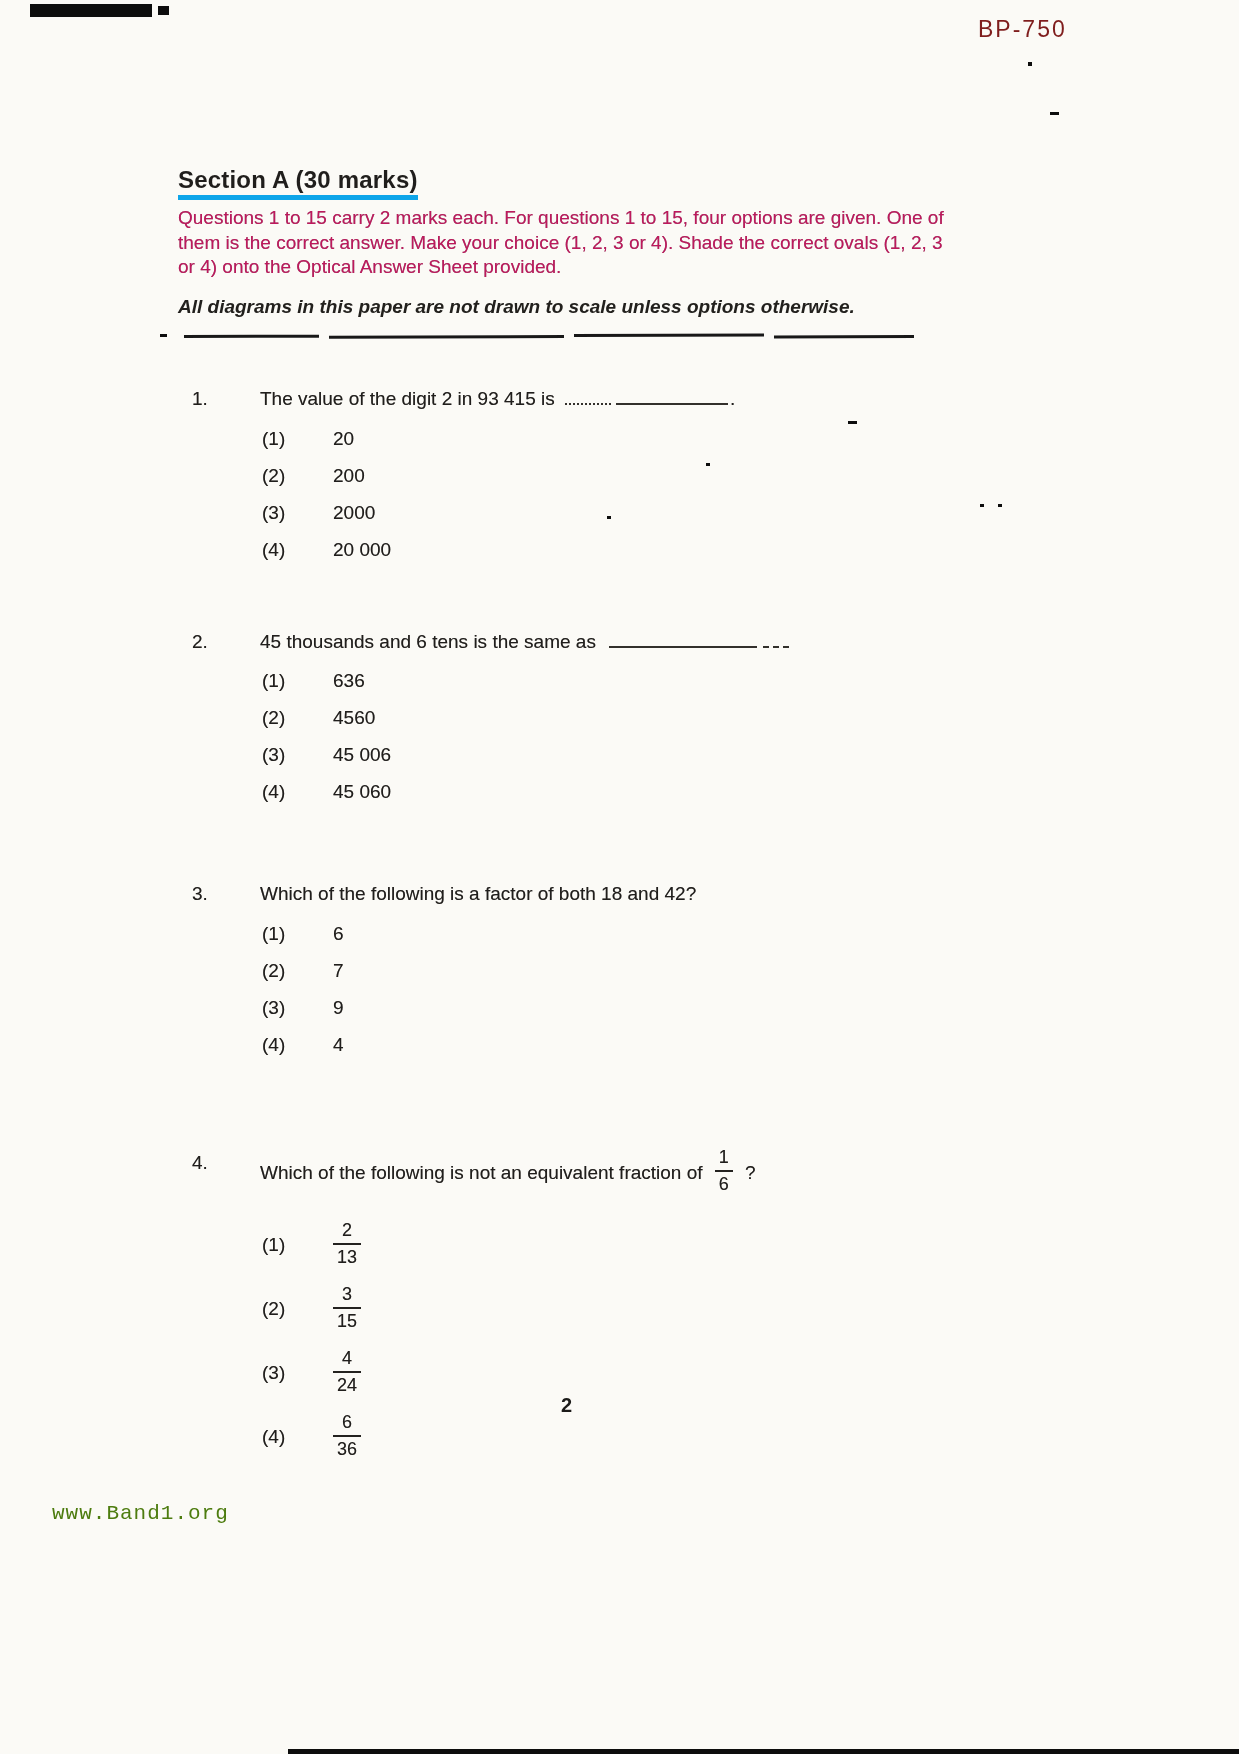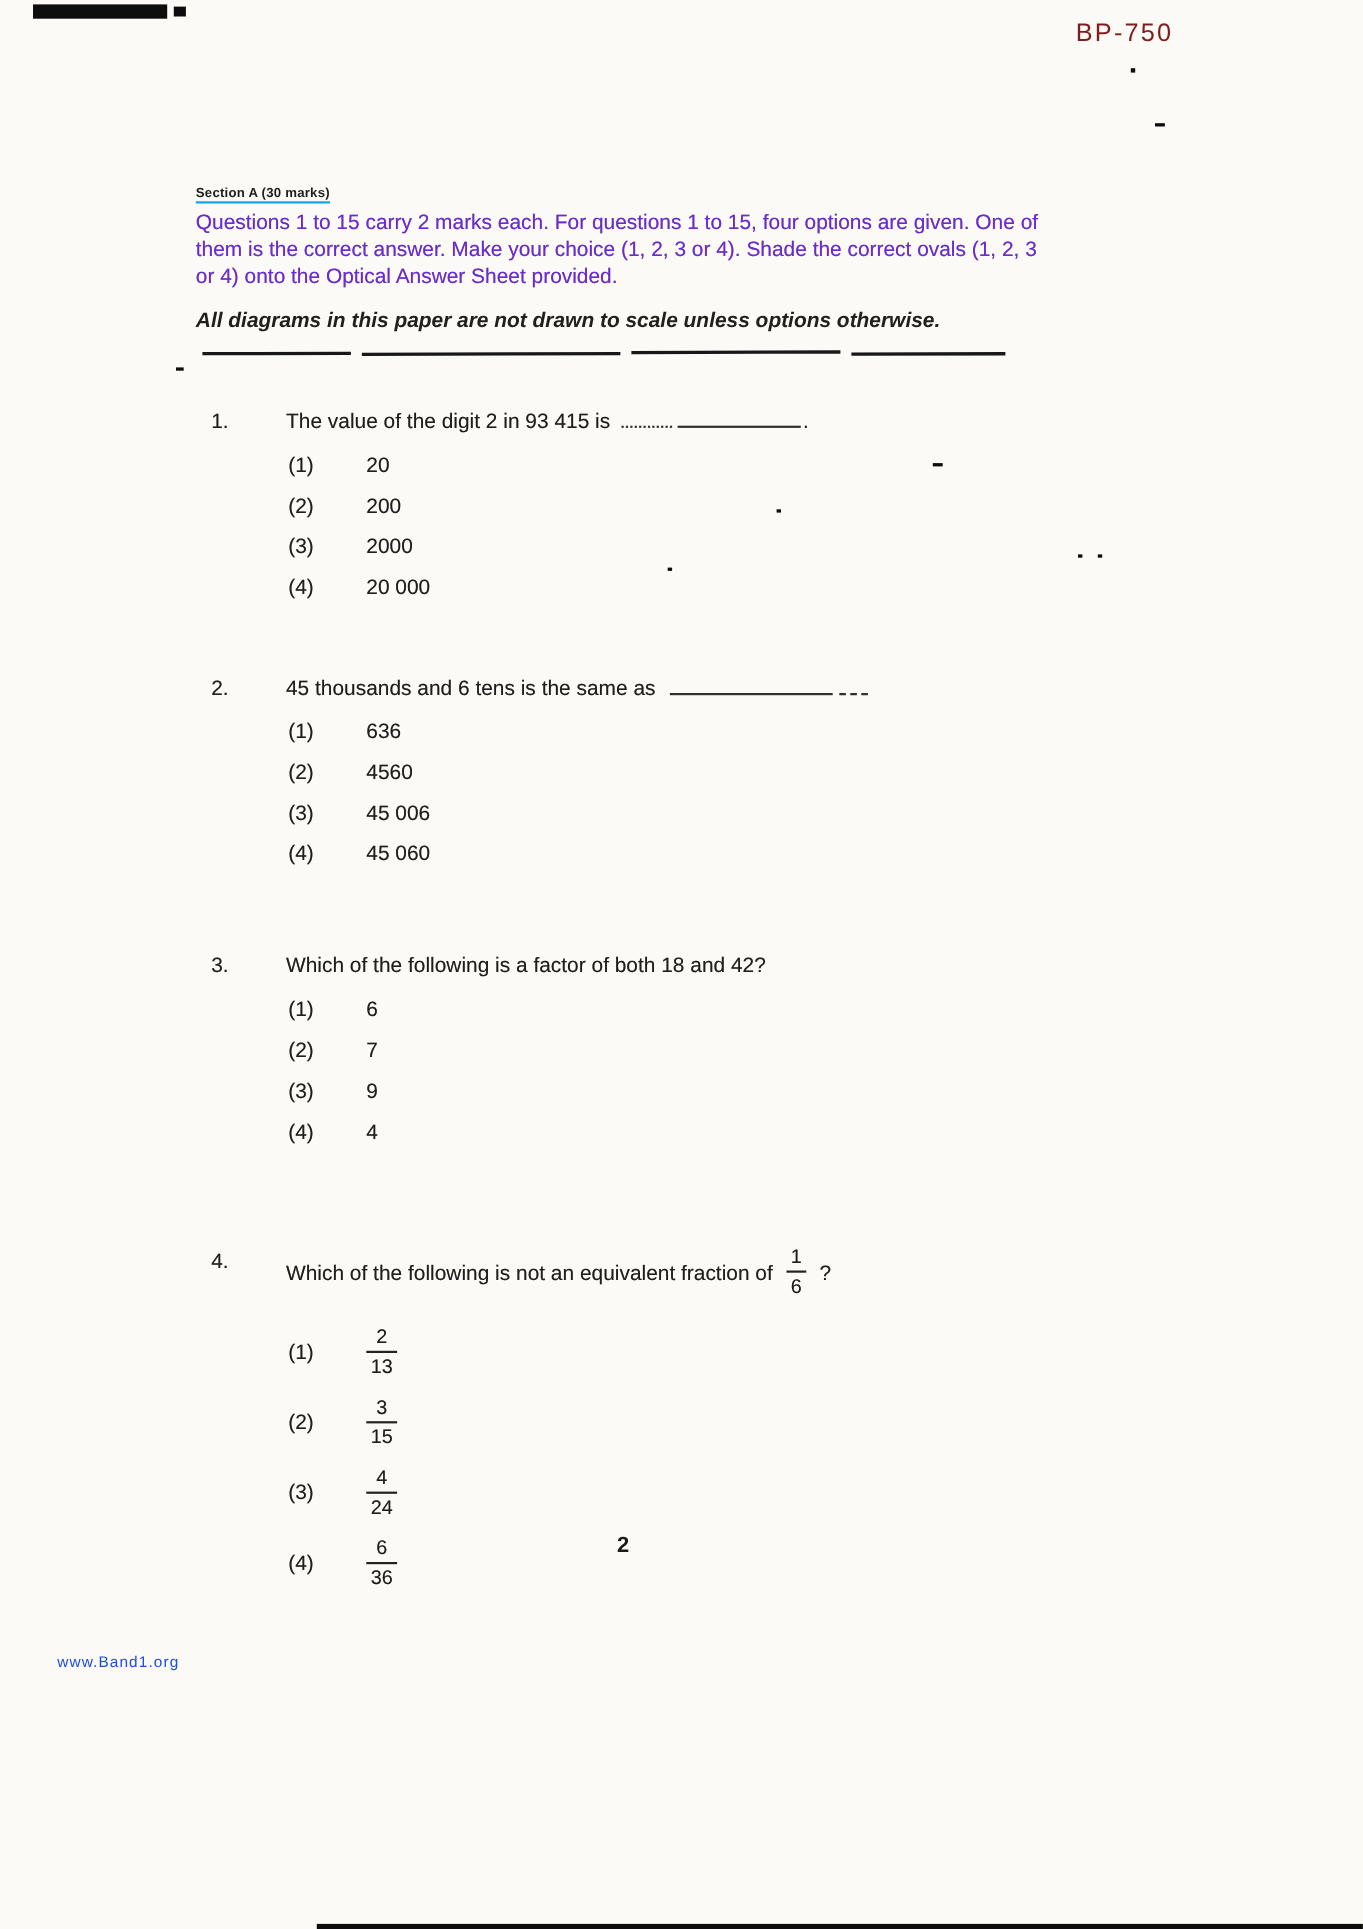--- a/index.html
+++ b/index.html
@@ -29,27 +29,27 @@
 
   .doc-code {
     position:absolute; left:978px; top:16px;
     font-size:23px; letter-spacing:2px; color:#7f1d1d;
   }
 
   .content { position:absolute; left:178px; top:166px; width:782px; }
 
   .section-title {
     display:inline-block;
-    font-size:12px; font-weight:bold;
-    border-bottom:2px solid #0ea5e9; padding-bottom:1px;
+    font-size:24px; font-weight:bold;
+    border-bottom:5px solid #0ea5e9; padding-bottom:1px;
     letter-spacing:0.2px;
   }
   .instructions {
     margin-top:6px; font-size:19px; line-height:1.3;
-    color:#6d28d9; text-shadow:0 0 0.6px rgba(45,42,38,0.5);
+    color:#be185d; text-shadow:0 0 0.6px rgba(45,42,38,0.5);
     width:770px;
   }
   .note {
     margin-top:16px; font-size:19px; font-weight:bold; font-style:italic;
     color:#22201d;
   }
   .divider {
     margin-top:16px; margin-left:6px;
     display:flex; gap:10px; align-items:flex-start;
     transform:rotate(-0.15deg);
@@ -85,22 +85,22 @@
   .frac .num { display:block; padding:0 4px 3px; }
   .frac .den { display:block; border-top:2px solid #24221f; padding:3px 4px 0; }
   .inline-frac { vertical-align:middle; margin:0 7px; position:relative; top:-3px; }
 
   .page-number {
     position:absolute; left:561px; top:1394px;
     font-size:20px; font-weight:bold; color:#1c1b19;
   }
   .watermark {
     position:absolute; left:52px; top:1502px;
-    font-family:Liberation Sans, sans-serif;
-    font-size:14px; color:#1d4ed8; letter-spacing:1px;
+    font-family:Liberation Mono, monospace;
+    font-size:21px; color:#4d7c0f; letter-spacing:1px;
   }
 </style>
 </head>
 <body>
 
 <div class="page">
 
   <div class="artifact a-topbar"></div>
   <div class="artifact a-topsq"></div>
   <div class="artifact a-dot1"></div>

